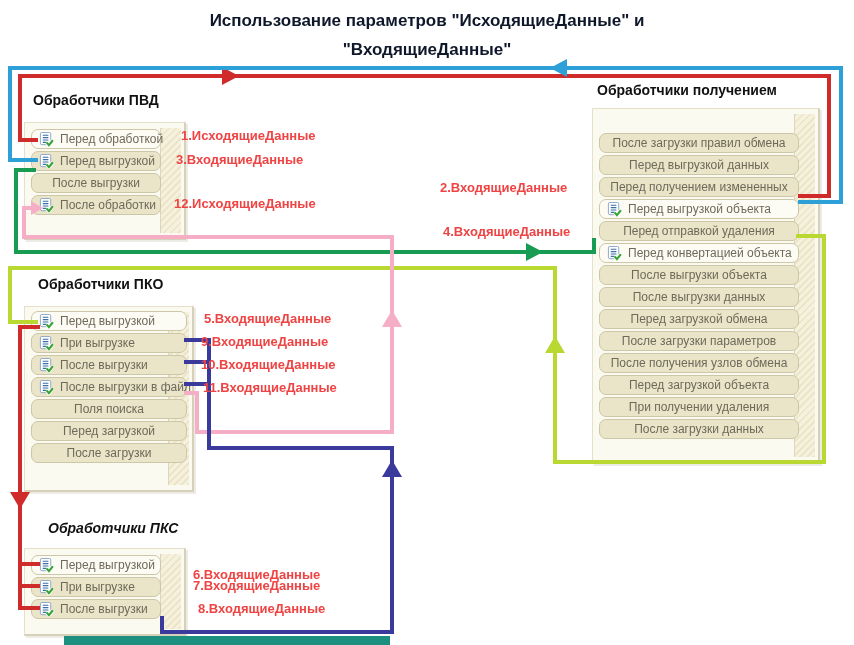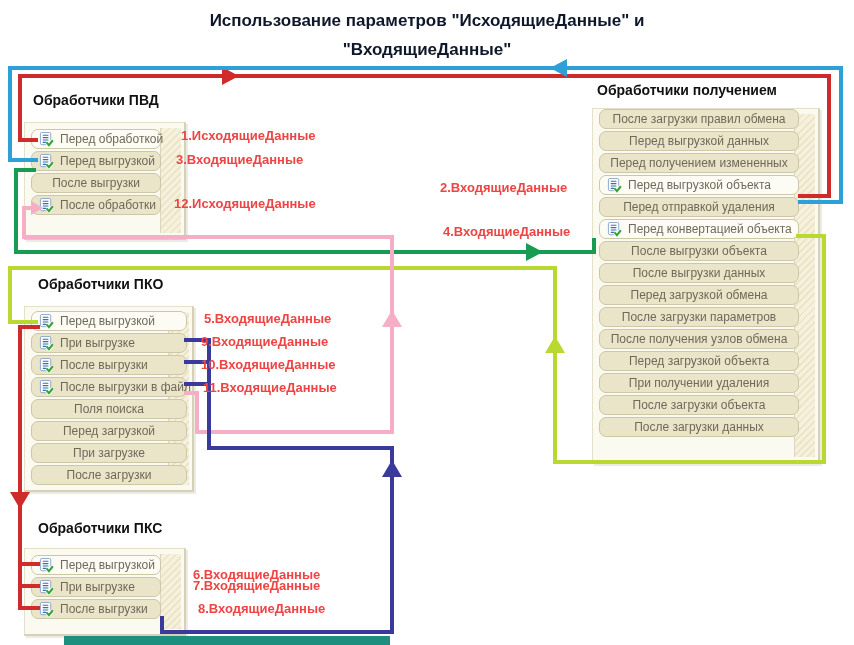--- a/index.html
+++ b/index.html
@@ -13,23 +13,23 @@
 
   
   .panel-body{background:#fbfaf0;border:1px solid #e6e0ca;border-right:2px solid #d6d0b8;
               border-bottom:2px solid #d6d0b8;box-sizing:border-box;padding-top:6px;
               box-shadow:2px 2px 0 rgba(180,175,155,.25);}
   .strip{position:absolute;top:5px;right:3px;bottom:5px;width:20px;
          background:repeating-linear-gradient(135deg,#ece5c9 0 2px,#f6f1dd 2px 5px);
          border-left:1px solid #ddd6bc;}
   .panel-header{font-size:14px;font-weight:bold;color:#111;white-space:nowrap;}
   .hdr-pvd{left:33px;top:92px;}  .hdr-conv{left:597px;top:82px;}
-  .hdr-pko{left:38px;top:276px;} .hdr-pks{left:38px;top:520px;}
+  .hdr-pko{left:38px;top:276px;} .hdr-pks{left:48px;top:520px;font-style:italic;}
   .body-pvd{left:24px;top:122px;width:162px;height:118px;}
-  .body-conv{left:592px;top:108px;width:228px;height:356px;padding-top:0;}
+  .body-conv{left:592px;top:108px;width:228px;height:356px;padding-top:24px;}
   .body-pko{left:24px;top:306px;width:170px;height:186px;padding-top:4px;}
   .body-pks{left:24px;top:548px;width:162px;height:88px;}
 
   .item{position:relative;display:flex;align-items:center;justify-content:center;
         height:20px;margin:0 0 2px 6px;background:#eae4c8;border:1px solid #cdc7a8;
         border-radius:7px;color:#6f695a;font-size:12px;box-sizing:border-box;
         padding:0 6px;white-space:nowrap;z-index:2;}
   .item.selected{background:#fdfcf4;}
   .item.has-icon{justify-content:flex-start;padding-left:7px;}
   .evicon{display:none;margin-right:6px;flex:0 0 auto;width:15px;height:15px;}
@@ -184,24 +184,20 @@
       <div class="item">
 
         <span>Перед загрузкой объекта</span>
       </div>
 
       <div class="item">
 
         <span>При получении удаления</span>
       </div>
 
-      <div class="item">
-
-        <span>После загрузки объекта</span>
-      </div>
 
       <div class="item">
 
         <span>После загрузки данных</span>
       </div>
     </div>
 
   <div class="abs panel-body body-pko">
     <div class="strip"></div>
 
@@ -256,24 +252,20 @@
       <div class="item">
 
         <span>Поля поиска</span>
       </div>
 
       <div class="item">
 
         <span>Перед загрузкой</span>
       </div>
 
-      <div class="item">
-
-        <span>При загрузке</span>
-      </div>
 
       <div class="item">
 
         <span>После загрузки</span>
       </div>
     </div>
 
   <div class="abs panel-body body-pks">
     <div class="strip"></div>
 

